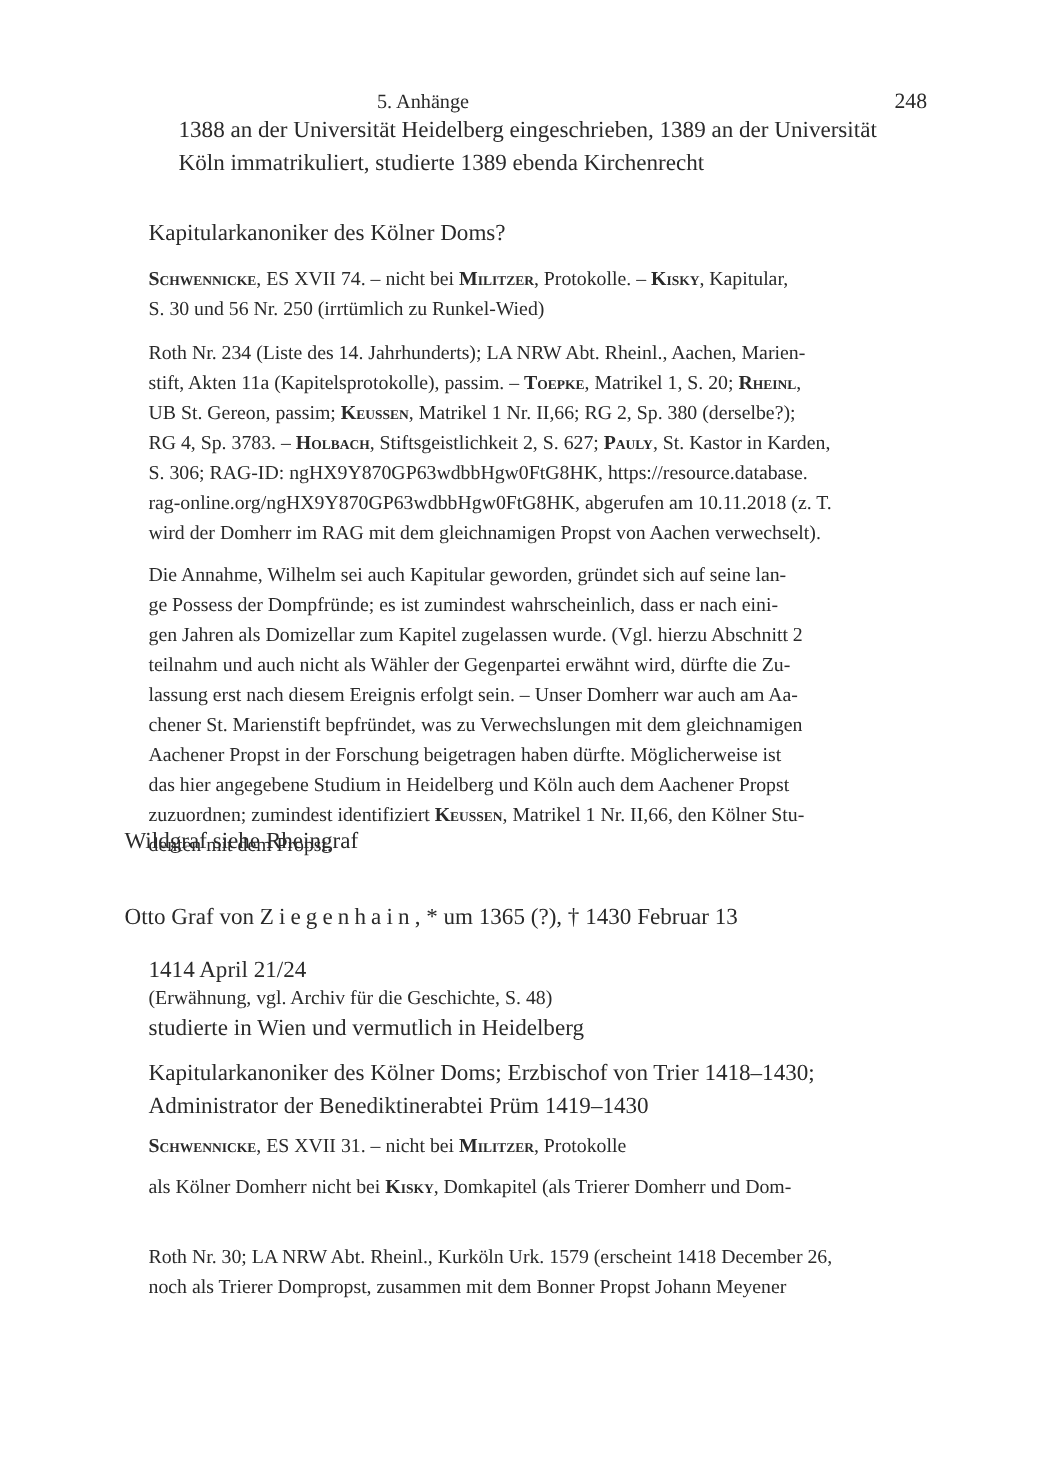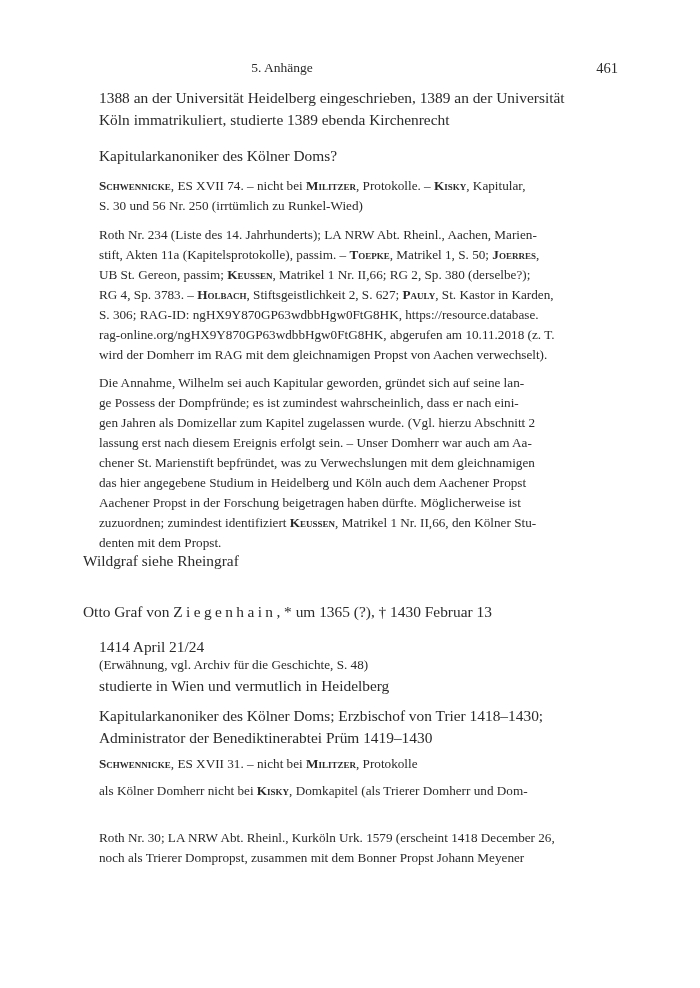--- a/index.html
+++ b/index.html
@@ -15,53 +15,54 @@
   .sc { font-variant: small-caps; font-weight: bold; }
   .entry { position: absolute; left: 83px; font-size: 15.4px; line-height: 22px; }
   .spaced { letter-spacing: 3.4px; }
   p { margin: 0; }
 </style>
 </head>
 <body>
 
 <div class="header">
   <div class="running-head">5. Anhänge</div>
-  <div class="page-number">461</div>
+  <div class="page-number">248</div>
 </div>
 
-<div class="block t15" style="top:87px;">
+<div class="block t15" style="top:76px;margin-left:20px;">
   <p>1388 an der Universität Heidelberg eingeschrieben, 1389 an der Universität</p>
   <p>Köln immatrikuliert, studierte 1389 ebenda Kirchenrecht</p>
 </div>
 
 <div class="block t15" style="top:145px;">Kapitularkanoniker des Kölner Doms?</div>
 
 <div class="block t13" style="top:176px;">
   <p><span class="sc">Schwennicke</span><span>, ES XVII 74. – nicht bei </span><span class="sc">Militzer</span><span>, Protokolle. – </span><span class="sc">Kisky</span><span>, Kapitular,</span></p>
   <p>S. 30 und 56 Nr. 250 (irrtümlich zu Runkel-Wied)</p>
 </div>
 
 <div class="block t13" style="top:225px;">
   <p>Roth Nr. 234 (Liste des 14. Jahrhunderts); LA NRW Abt. Rheinl., Aachen, Marien-</p>
-  <p><span>stift, Akten 11a (Kapitelsprotokolle), passim. – </span><span class="sc">Toepke</span><span>, Matrikel 1, S. 50; </span><span class="sc">Joerres</span><span>,</span></p>
+  <p><span>stift, Akten 11a (Kapitelsprotokolle), passim. – </span><span class="sc">Toepke</span><span>, Matrikel 1, S. 20; </span><span class="sc">Rheinl</span><span>,</span></p>
   <p><span>UB St. Gereon, passim; </span><span class="sc">Keussen</span><span>, Matrikel 1 Nr. II,66; RG 2, Sp. 380 (derselbe?);</span></p>
   <p><span>RG 4, Sp. 3783. – </span><span class="sc">Holbach</span><span>, Stiftsgeistlichkeit 2, S. 627; </span><span class="sc">Pauly</span><span>, St. Kastor in Karden,</span></p>
   <p>S. 306; RAG-ID: ngHX9Y870GP63wdbbHgw0FtG8HK, https://resource.database.</p>
   <p>rag-online.org/ngHX9Y870GP63wdbbHgw0FtG8HK, abgerufen am 10.11.2018 (z. T.</p>
   <p>wird der Domherr im RAG mit dem gleichnamigen Propst von Aachen verwechselt).</p>
 </div>
 
 <div class="block t13" style="top:373px;">
   <p>Die Annahme, Wilhelm sei auch Kapitular geworden, gründet sich auf seine lan-</p>
   <p>ge Possess der Dompfründe; es ist zumindest wahrscheinlich, dass er nach eini-</p>
   <p>gen Jahren als Domizellar zum Kapitel zugelassen wurde. (Vgl. hierzu Abschnitt 2</p>
+  <p>teilnahm und auch nicht als Wähler der Gegenpartei erwähnt wird, dürfte die Zu-</p>
   <p>lassung erst nach diesem Ereignis erfolgt sein. – Unser Domherr war auch am Aa-</p>
   <p>chener St. Marienstift bepfründet, was zu Verwechslungen mit dem gleichnamigen</p>
+  <p>Aachener Propst in der Forschung beigetragen haben dürfte. Möglicherweise ist</p>
   <p>das hier angegebene Studium in Heidelberg und Köln auch dem Aachener Propst</p>
-  <p>Aachener Propst in der Forschung beigetragen haben dürfte. Möglicherweise ist</p>
   <p><span>zuzuordnen; zumindest identifiziert </span><span class="sc">Keussen</span><span>, Matrikel 1 Nr. II,66, den Kölner Stu-</span></p>
   <p>denten mit dem Propst.</p>
 </div>
 
 <div class="entry" style="top:550px;">Wildgraf siehe Rheingraf</div>
 
 <div class="entry" style="top:601px;">
   <span>Otto Graf von </span><span class="spaced">Ziegenhain</span><span>, * um 1365 (?), † 1430 Februar 13</span>
 </div>
 

